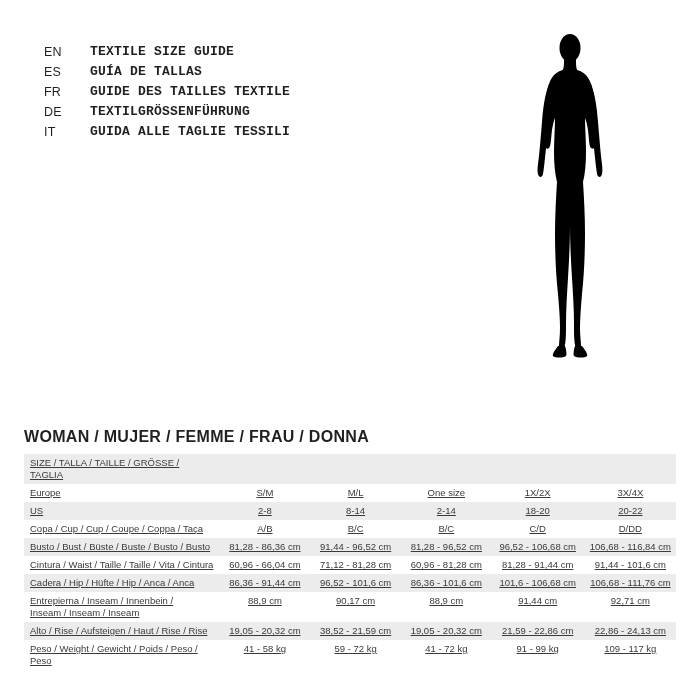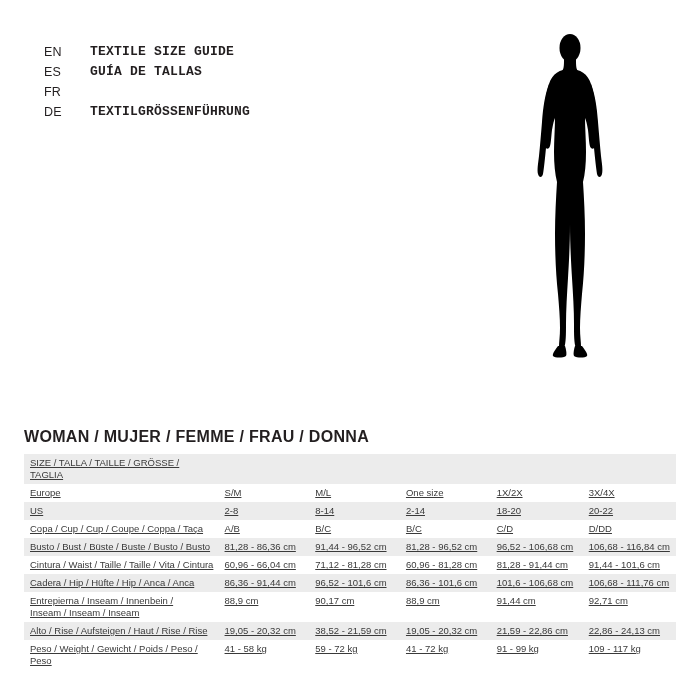--- a/index.html
+++ b/index.html
@@ -93,21 +93,21 @@
   tr.white td {
     background: #ffffff;
   }
   td.label {
     width: 232px;
     text-align: left;
     white-space: pre-line;
   }
   td.val {
     width: 84px;
-    text-align: left;
+    text-align: center;
     white-space: nowrap;
   }
   tr.header-row td {
     background: #ececec;
     font-size: 9.5px;
     color: #3a3a3a;
   }
   .two-line {
     line-height: 12px;
   }
@@ -121,24 +121,29 @@
     <div class="lang-row">
       <span class="lang-code">EN</span>
       <span class="lang-title">TEXTILE SIZE GUIDE</span>
     </div>
     <div class="lang-row">
       <span class="lang-code">ES</span>
       <span class="lang-title">GUÍA DE TALLAS</span>
     </div>
     <div class="lang-row">
       <span class="lang-code">FR</span>
+      <span class="lang-title">GUIDE DES TAILLES TEXTILE</span>
     </div>
     <div class="lang-row">
       <span class="lang-code">DE</span>
       <span class="lang-title">TEXTILGRÖSSENFÜHRUNG</span>
+    </div>
+    <div class="lang-row">
+      <span class="lang-code">IT</span>
+      <span class="lang-title">GUIDA ALLE TAGLIE TESSILI</span>
     </div>
   </div>
 
   <div class="figure-wrap">
     <svg width="160" height="350" viewBox="0 0 160 350" xmlns="http://www.w3.org/2000/svg" aria-hidden="true">
       <g fill="#000000">
 
         <ellipse cx="70" cy="20" rx="10.5" ry="14"></ellipse>
 
         <path d="M64,31 C64,38 64,41 61,45 L79,45 C76,41 76,38 76,31 Z"></path>

